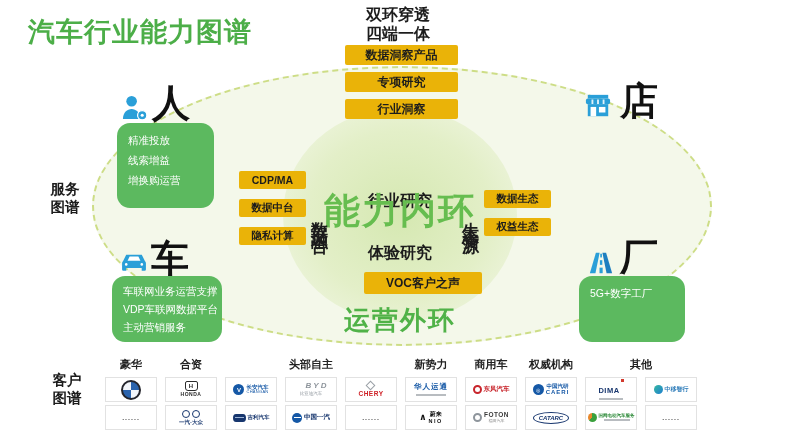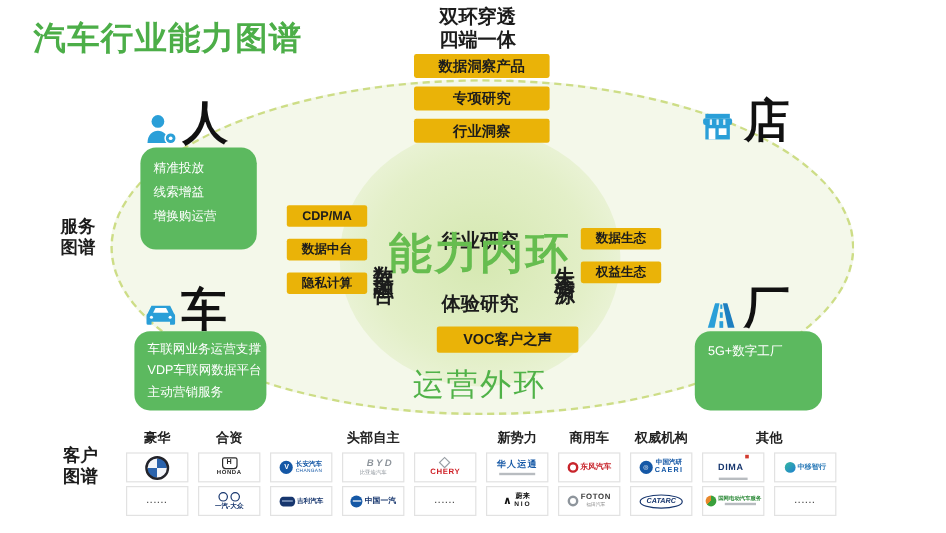--- a/index.html
+++ b/index.html
@@ -20,21 +20,21 @@
   
   .lime{background:#eab308;color:#1c1c1c;font-weight:700;display:flex;align-items:center;justify-content:center;border-radius:2px;}
   .top-box{left:345px;width:113px;height:20px;font-size:12px;}
   .side-box{width:67px;height:18px;font-size:10.5px;}
   .voc-box{left:348px;top:272px;width:118px;height:22px;font-size:12px;margin-left:16px;}
 
   
   .ring-top{left:330px;top:149px;width:140px;text-align:center;font-size:16px;font-weight:800;color:#1c1c1c;margin-top:42px;}
   .ring-center{left:290px;top:187px;width:220px;text-align:center;font-size:36px;font-weight:800;color:#66bd4f;letter-spacing:2px;}
   .ring-bottom{left:330px;top:243px;width:140px;text-align:center;font-size:16px;font-weight:800;color:#1c1c1c;}
-  .ring-outer{left:310px;top:303px;width:180px;text-align:center;font-size:26px;font-weight:400;color:#50b248;letter-spacing:2px;}
+  .ring-outer{left:310px;top:303px;width:180px;text-align:center;font-size:26px;font-weight:700;color:#50b248;letter-spacing:2px;}
   .vtext{writing-mode:vertical-rl;font-size:17px;font-weight:800;color:#1c1c1c;letter-spacing:5px;height:100px;text-align:center;}
 
   
   .corner-title{font-size:38px;font-weight:900;color:#111;line-height:1;}
   .panel{background:#5cb95f;border-radius:13px;color:#fff;font-size:10.5px;padding:11px 11px 6px 11px;box-sizing:border-box;}
   .panel p{margin:0 0 8px 0;line-height:12px;white-space:nowrap;}
 
   .side-label{width:42px;text-align:center;font-size:14.5px;font-weight:800;color:#1c1c1c;line-height:18px;}
 
   

